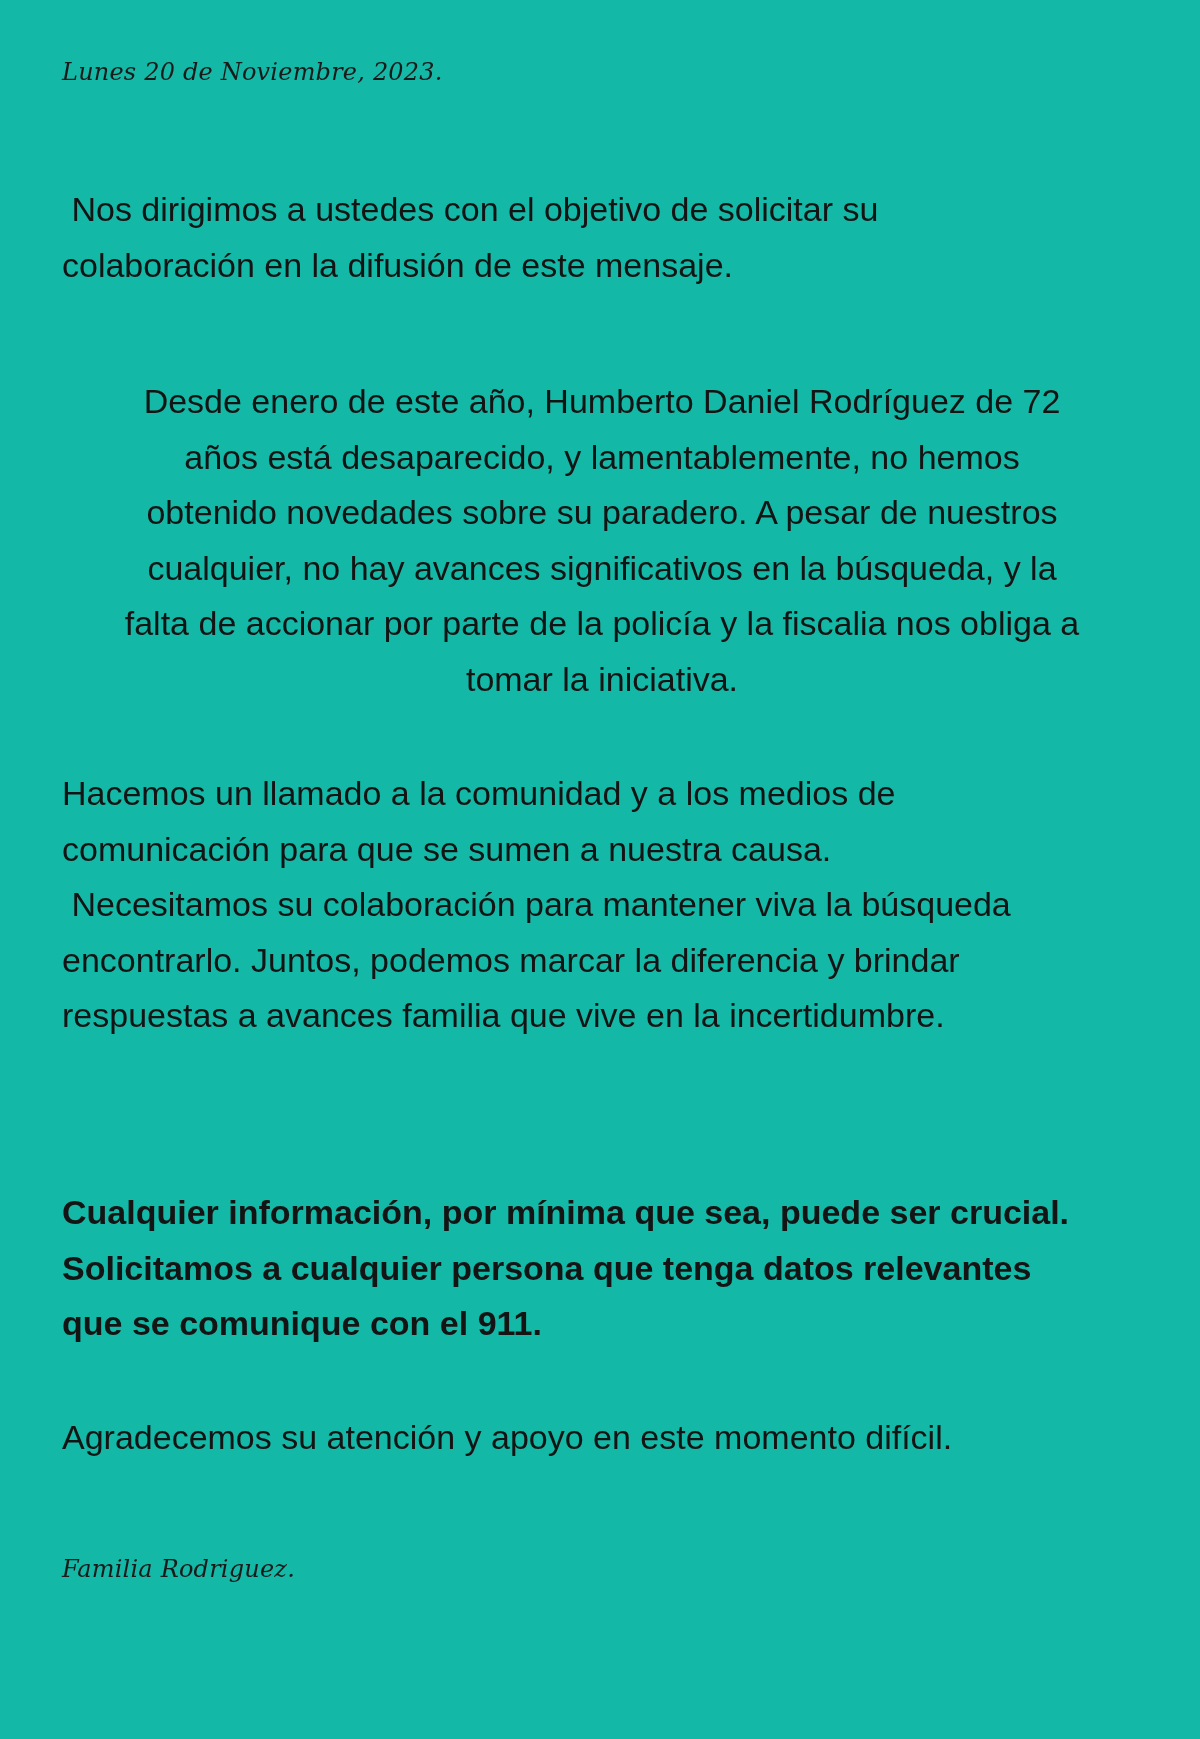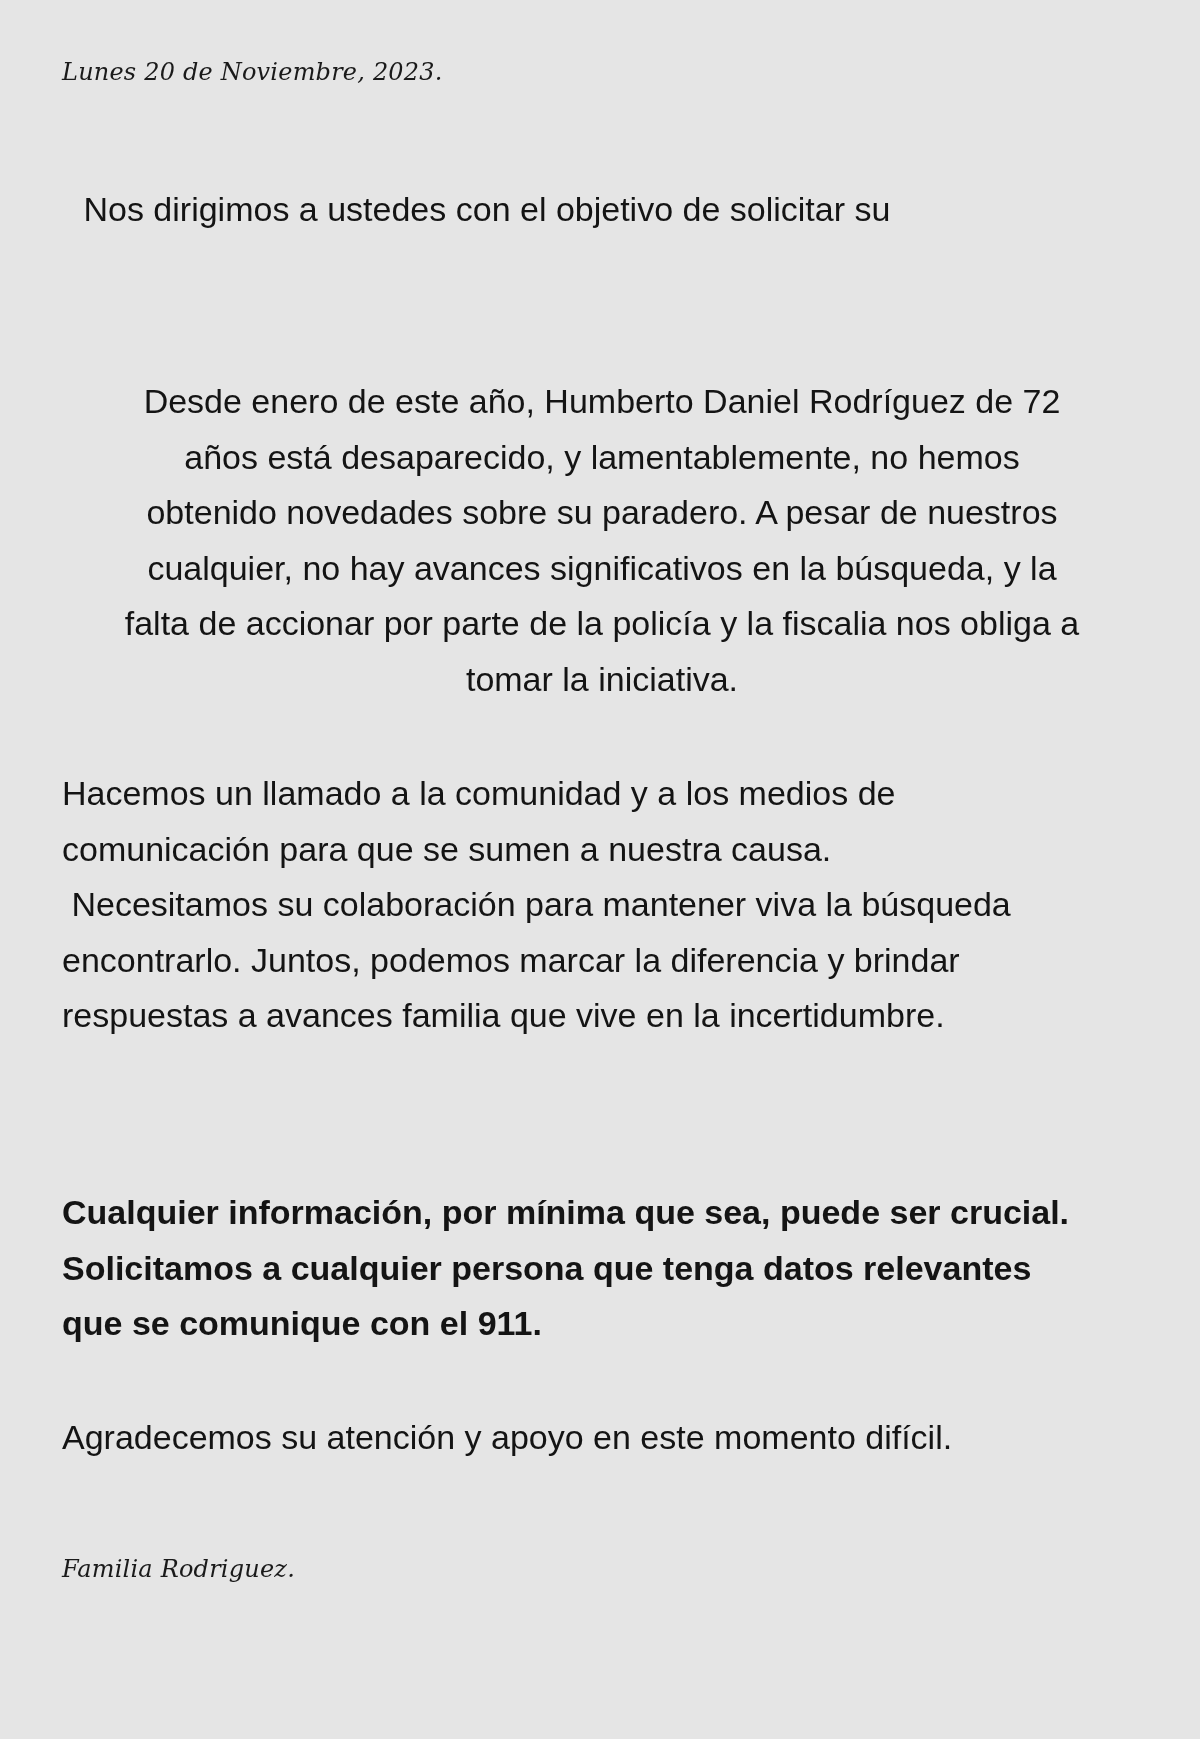--- a/index.html
+++ b/index.html
@@ -1,38 +1,39 @@
 <!DOCTYPE html>
 <html><head>
 <meta charset="utf-8">
 <style>
   html, body { margin: 0; padding: 0; background: #ffffff; }
   body { width: 1200px; height: 1739px; position: relative; overflow: hidden; color: #111111; }
-  .page { position: absolute; left: 0; top: 0; width: 1200px; height: 1739px; background: #e5e5e5; }
+  .page { position: absolute; left: 0; top: 0; width: 1200px; height: 1739px; background: #14b8a6; }
   .serif-italic {
     position: absolute; left: 62px;
     font-family: "DejaVu Serif", "Liberation Serif", serif;
     font-style: italic; font-size: 24px; color: #1a1a1a; letter-spacing: 0.2px;
   }
   .para {
     position: absolute; left: 62px; width: 1080px;
     font-family: "Liberation Sans", "DejaVu Sans", sans-serif;
     font-size: 34px; line-height: 55.5px; color: #141414; margin: 0;
   }
   .line { display: block; white-space: pre; }
 </style>
 </head>
 <body>
 
 <div class="page">
 
   <div class="serif-italic" style="top:58px;">Lunes 20 de Noviembre, 2023.</div>
 
-  <p class="para" style="top:182px;margin-left:12px;">
+  <p class="para" style="top:182px;">
     <span class="line"> Nos dirigimos a ustedes con el objetivo de solicitar su</span>
+    <span class="line">colaboración en la difusión de este mensaje.</span>
   </p>
 
   <p class="para" style="top:374px;text-align:center;">
     <span class="line">Desde enero de este año, Humberto Daniel Rodríguez de 72</span>
     <span class="line">años está desaparecido, y lamentablemente, no hemos</span>
     <span class="line">obtenido novedades sobre su paradero. A pesar de nuestros</span>
     <span class="line">cualquier, no hay avances significativos en la búsqueda, y la</span>
     <span class="line">falta de accionar por parte de la policía y la fiscalia nos obliga a</span>
     <span class="line">tomar la iniciativa.</span>
   </p>

